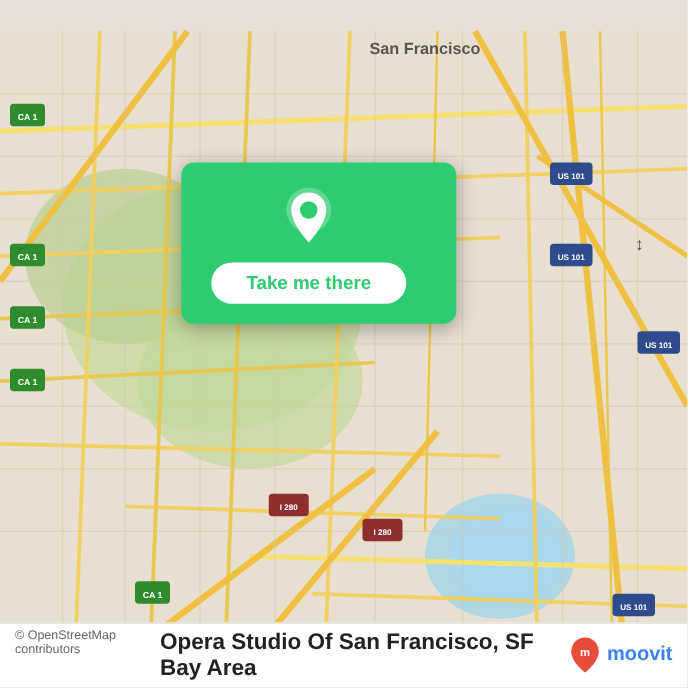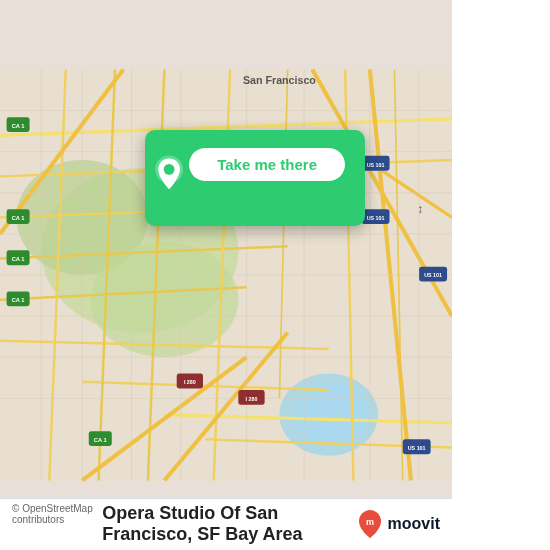--- a/index.html
+++ b/index.html
@@ -6,21 +6,21 @@
 
     body {
       width: 550px;
       height: 550px;
       overflow: hidden;
       font-family: Arial, sans-serif;
       position: relative;
     }
 
     #map-container {
-      width: 452px;
+      width: 550px;
       height: 550px;
       position: relative;
       background-color: #e8e0d8;
       overflow: hidden;
     }
 
     
     #map-bg {
       position: absolute;
       top: 0; left: 0;
@@ -59,35 +59,35 @@
 
     #moovit-logo {
       display: flex;
       align-items: center;
       gap: 4px;
     }
 
     #moovit-text {
       font-size: 16px;
       font-weight: bold;
-      color: #0f172a;
+      color: #3b82f6;
     }
 
     
     #card-overlay {
       position: absolute;
       top: 130px;
       left: 145px;
       width: 220px;
       background: #2ecc71;
       border-radius: 10px;
       padding: 18px 20px 16px 4px;
       display: flex;
-      flex-direction: row;
-      align-items: flex-start;
+      flex-direction: column;
+      align-items: center;
       box-shadow: 0 4px 15px rgba(0,0,0,0.3);
     }
 
     #pin-icon {
       width: 52px;
       height: 52px;
       margin-bottom: 10px;
     }
 
     #take-me-button {

